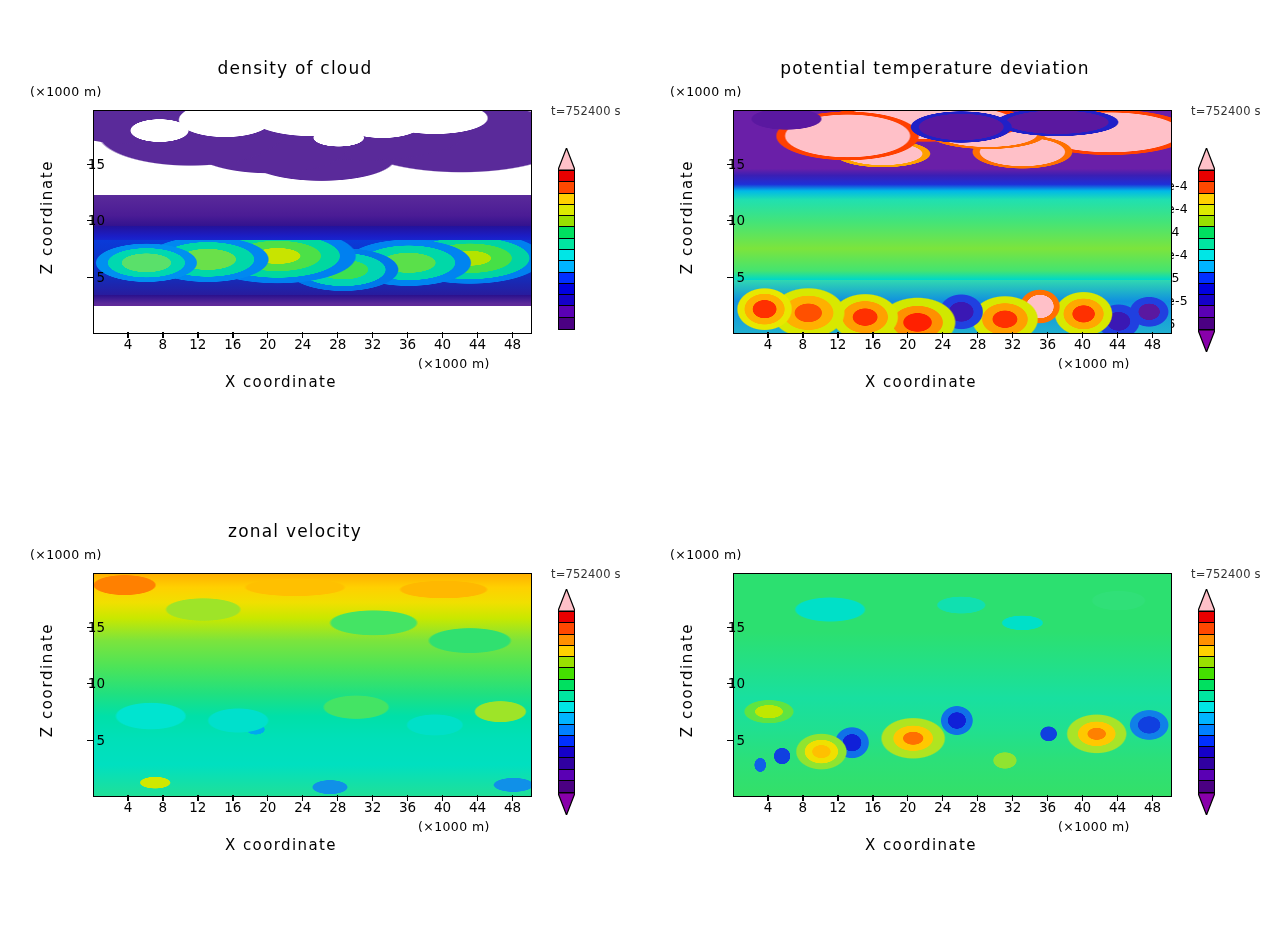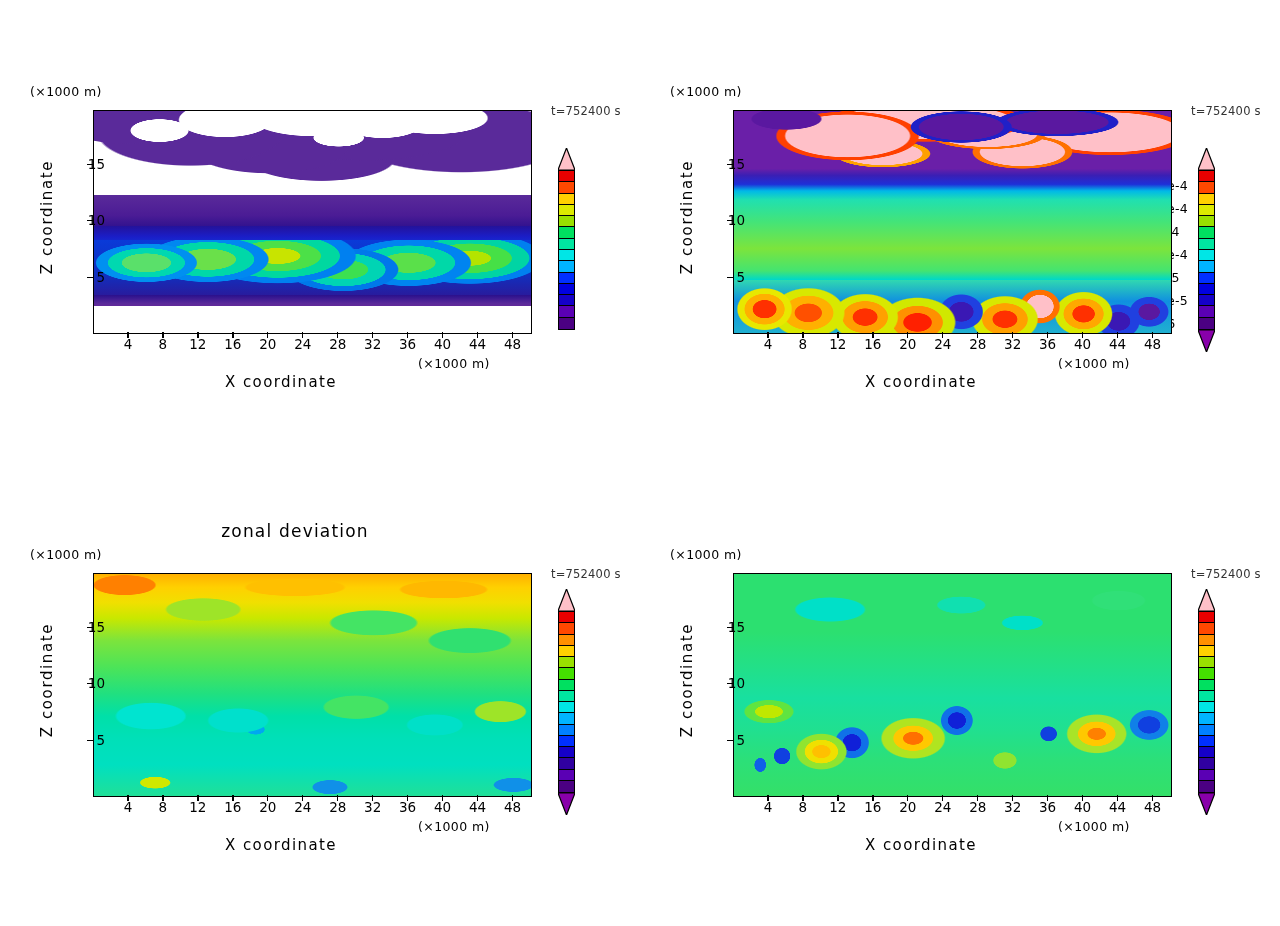--- a/index.html
+++ b/index.html
@@ -42,20 +42,21 @@
   .carrow{position:absolute;left:0;width:17px;height:22px;}
   .clabel{position:absolute;left:580px;font-size:12.5px;white-space:nowrap;letter-spacing:.3px;}
 
   
   .lay{position:absolute;inset:0;}
 </style>
 </head>
 <body>
 
 <div class="panel p1">
+  <div class="title"><span class="title-inner">density of cloud</span></div>
   <div class="zunit">(×1000 m)</div>
   <div class="ylabel">Z coordinate</div>
   <div class="xlabel"><span class="xlabel-inner">X coordinate</span></div>
   <div class="xunit">(×1000 m)</div>
   <div class="tstamp">t=752400 s</div>
 
   <div class="plotbox">
     <div class="field" style="background:#fff;">
 
       <div class="lay" style="top:0;height:47%;background:
@@ -152,20 +153,21 @@
     <div class="xtick" style="left: 392.64px;">36</div>
     <div class="xtickmark" style="left: 441.9px;"></div>
     <div class="xtick" style="left: 427.6px;">40</div>
     <div class="xtickmark" style="left: 476.86px;"></div>
     <div class="xtick" style="left: 462.56px;">44</div>
     <div class="xtickmark" style="left: 511.82px;"></div>
     <div class="xtick" style="left: 497.52px;">48</div>
   </div>
 
 <div class="panel p2">
+  <div class="title"><span class="title-inner">potential temperature deviation</span></div>
   <div class="zunit">(×1000 m)</div>
   <div class="ylabel">Z coordinate</div>
   <div class="xlabel"><span class="xlabel-inner">X coordinate</span></div>
   <div class="xunit">(×1000 m)</div>
   <div class="tstamp">t=752400 s</div>
 
   <div class="plotbox">
     <div class="field">
 
       <div class="lay" style="background:linear-gradient(180deg,
@@ -259,21 +261,21 @@
     <div class="xtick" style="left: 392.64px;">36</div>
     <div class="xtickmark" style="left: 441.9px;"></div>
     <div class="xtick" style="left: 427.6px;">40</div>
     <div class="xtickmark" style="left: 476.86px;"></div>
     <div class="xtick" style="left: 462.56px;">44</div>
     <div class="xtickmark" style="left: 511.82px;"></div>
     <div class="xtick" style="left: 497.52px;">48</div>
   </div>
 
 <div class="panel p3">
-  <div class="title"><span class="title-inner">zonal deviation</span></div>
+  <div class="title"><span class="title-inner">zonal velocity</span></div>
   <div class="zunit">(×1000 m)</div>
   <div class="ylabel">Z coordinate</div>
   <div class="xlabel"><span class="xlabel-inner">X coordinate</span></div>
   <div class="xunit">(×1000 m)</div>
   <div class="tstamp">t=752400 s</div>
 
   <div class="plotbox">
     <div class="field">
       <div class="lay" style="background:linear-gradient(180deg,
            #ffb000 0%, #ffd000 6%, #f0e000 13%, #c8e800 20%,

